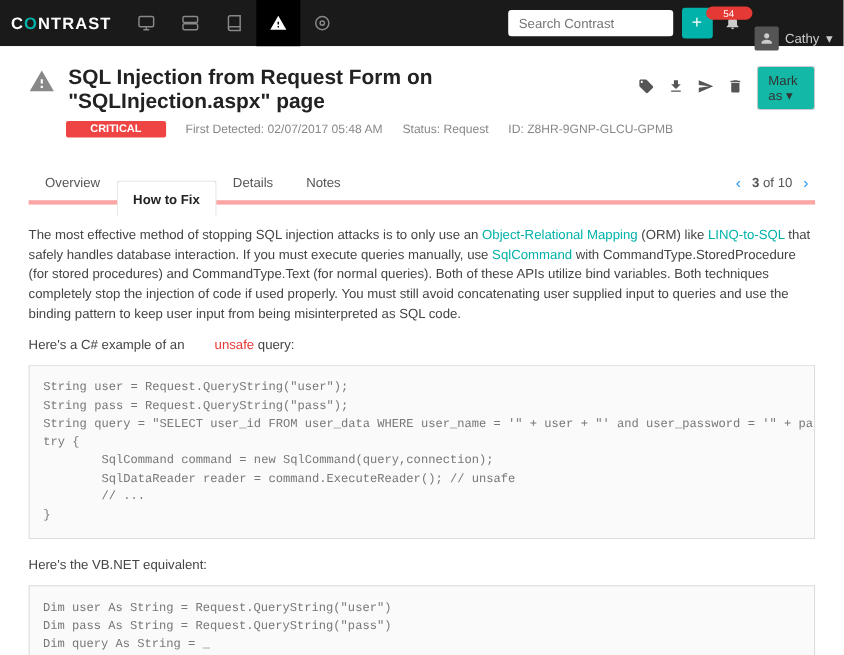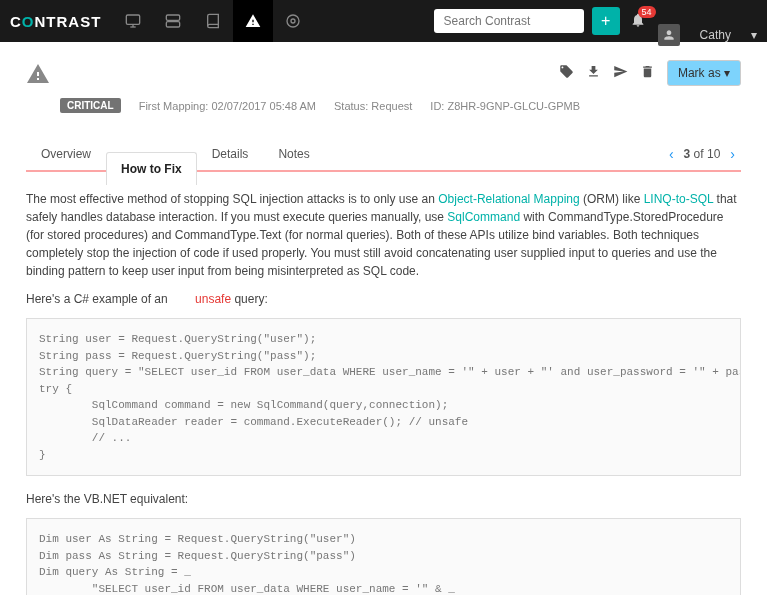--- a/index.html
+++ b/index.html
@@ -7,33 +7,33 @@
 .topbar { background: #1a1a1a; height: 42px; display: flex; align-items: center; padding: 0 10px; }
 .logo { display: flex; align-items: center; font-weight: bold; color: #fff; font-size: 15px; letter-spacing: 1px; margin-right: 12px; }
 .logo .accent { color: #00b2a9; }
 .nav-icons { display: flex; gap: 0; }
 .nav-icon { width: 40px; height: 42px; display: flex; align-items: center; justify-content: center; color: #888; cursor: pointer; }
 .nav-icon.active { background: #000; color: #fff; }
 .spacer { flex: 1; }
 .search-box { background: #fff; border-radius: 3px; padding: 5px 10px; width: 150px; border: none; font-size: 12px; margin-right: 8px; }
 .plus-btn { background: #00b2a9; color: #fff; width: 28px; height: 28px; border-radius: 3px; display: flex; align-items: center; justify-content: center; cursor: pointer; font-size: 16px; margin-right: 10px; }
 .bell { position: relative; color: #ccc; margin-right: 12px; cursor: pointer; }
-.badge { position: absolute; top: -6px; right: -10px; background: #e53935; color: #fff; font-size: 9px; padding: 1px 4px; border-radius: 7px; }
-.user { display: flex; align-items: center; color: #ccc; font-size: 12px; gap: 20px; cursor: pointer; margin-top: 28px; }
+.badge { position: absolute; top: -6px; right: -10px; background: #e53935; color: #fff; font-size: 9px; padding: 1px 16px; border-radius: 7px; }
+.user { display: flex; align-items: center; color: #ccc; font-size: 12px; gap: 6px; cursor: pointer; margin-top: 28px; }
 .avatar { width: 22px; height: 22px; background: #555; border-radius: 2px; display: flex; align-items: center; justify-content: center; }
 .page { background: #fff; padding: 18px 26px; }
 .header-row { display: flex; align-items: flex-start; gap: 12px; }
 .warn-icon { color: #888; font-size: 22px; margin-top: 2px; }
 .title { font-size: 19px; font-weight: bold; color: #222; }
 .header-actions { margin-left: auto; display: flex; align-items: center; gap: 12px; }
 .action-icon { color: #555; cursor: pointer; font-size: 15px; }
-.mark-btn { border: 1px solid #ccc; padding: 5px 10px; border-radius: 3px; font-size: 12px; cursor: pointer; background: #7dd3fc; }
+.mark-btn { border: 1px solid #ccc; padding: 5px 10px; border-radius: 3px; font-size: 12px; cursor: pointer; background: #14b8a6; }
 .meta-row { display: flex; align-items: center; gap: 18px; margin-top: 6px; margin-left: 34px; font-size: 11px; color: #888; }
-.badge-crit { background: #737373; color: #fff; padding: 2px 7px; font-size: 10px; font-weight: bold; border-radius: 2px; }
-.tabs-row { display: flex; align-items: center; border-bottom: 2px solid #fca5a5; margin-top: 24px; }
+.badge-crit { background: #ef4444; color: #fff; padding: 2px 22px; font-size: 10px; font-weight: bold; border-radius: 2px; }
+.tabs-row { display: flex; align-items: center; border-bottom: 4px solid #fca5a5; margin-top: 24px; }
 .tab { padding: 9px 14px; font-size: 12px; color: #555; cursor: pointer; border: 1px solid transparent; border-bottom: none; }
 .tab.active { border-color: #ddd; background: #fff; font-weight: bold; color: #222; border-radius: 3px 3px 0 0; position: relative; top: 15px; }
 .disc-count { display: inline-block; width: 14px; height: 14px; border-radius: 50%; background: #eee; color: #aaa; font-size: 9px; text-align: center; line-height: 14px; margin-left: 3px; }
 .pager { margin-left: auto; display: flex; align-items: center; gap: 10px; font-size: 12px; color: #555; padding-right: 6px; }
 .pager .arrow { color: #2196f3; cursor: pointer; font-size: 14px; }
 .content { padding: 18px 0; font-size: 12px; color: #444; line-height: 1.5; }
 .content p { margin-bottom: 10px; }
 .link { color: #00b2a9; }
 .unsafe { color: #e53935; margin-left: 24px; }
 .code-block { border: 1px solid #ddd; background: #fafafa; padding: 12px; font-family: "Courier New", monospace; font-size: 11px; color: #777; white-space: pre; overflow-x: auto; margin-bottom: 14px; line-height: 1.5; }
@@ -97,39 +97,42 @@
     <span>Cathy</span>
     <span>▾</span>
   </div>
 </div>
 
 <div class="page">
   <div class="header-row">
     <div class="warn-icon"><svg width="24" height="24" viewBox="0 0 24 24" fill="currentColor">
           <path d="M1 21h22L12 2 1 21zm12-3h-2v-2h2v2zm0-4h-2v-4h2v4z"></path>
         </svg></div>
+    <div>
+      <div class="title">SQL Injection from Request Form on "SQLInjection.aspx" page</div>
+    </div>
     <div class="header-actions">
       <span class="action-icon"><svg width="15" height="15" viewBox="0 0 24 24" fill="currentColor">
             <path d="M21.41 11.58l-9-9C12.05 2.22 11.55 2 11 2H4c-1.1 0-2 .9-2 2v7c0 .55.22 1.05.59 1.42l9 9c.36.36.86.58 1.41.58.55 0 1.05-.22 1.41-.59l7-7c.37-.36.59-.86.59-1.41 0-.55-.23-1.06-.59-1.42zM5.5 7C4.67 7 4 6.33 4 5.5S4.67 4 5.5 4 7 4.67 7 5.5 6.33 7 5.5 7z"></path>
           </svg></span>
       <span class="action-icon"><svg width="15" height="15" viewBox="0 0 24 24" fill="currentColor">
             <path d="M19 9h-4V3H9v6H5l7 7 7-7zM5 18v2h14v-2H5z"></path>
           </svg></span>
       <span class="action-icon"><svg width="15" height="15" viewBox="0 0 24 24" fill="currentColor">
             <path d="M2.01 21L23 12 2.01 3 2 10l15 2-15 2z"></path>
           </svg></span>
       <span class="action-icon"><svg width="15" height="15" viewBox="0 0 24 24" fill="currentColor">
             <path d="M6 19c0 1.1.9 2 2 2h8c1.1 0 2-.9 2-2V7H6v12zM19 4h-3.5l-1-1h-5l-1 1H5v2h14V4z"></path>
           </svg></span>
       <div class="mark-btn"><span>Mark as</span> ▾</div>
     </div>
   </div>
   <div class="meta-row">
     <span class="badge-crit">CRITICAL</span>
-    <span><span>First Mapping:</span> <span>02/07/2017 05:48 AM</span></span>
+    <span><span>First Detected:</span> <span>02/07/2017 05:48 AM</span></span>
     <span><span>Status:</span> <span>Request</span></span>
     <span><span>ID:</span> <span>Z8HR-9GNP-GLCU-GPMB</span></span>
   </div>
 
   <div class="tabs-row">
     <div class="tab">Overview</div>
     <div class="tab active">How to Fix</div>
     <div class="tab">Details</div>
     <div class="tab">Notes</div>
     <div class="pager">

